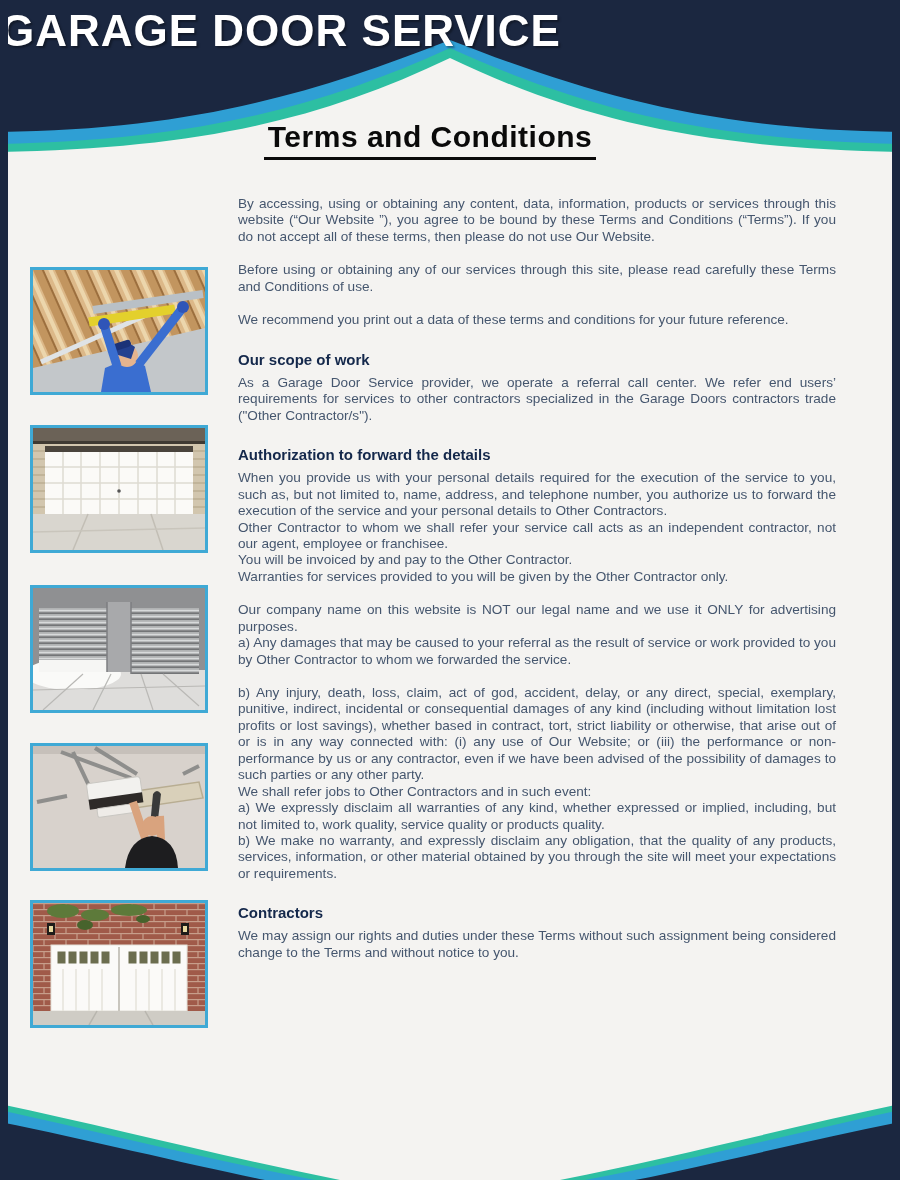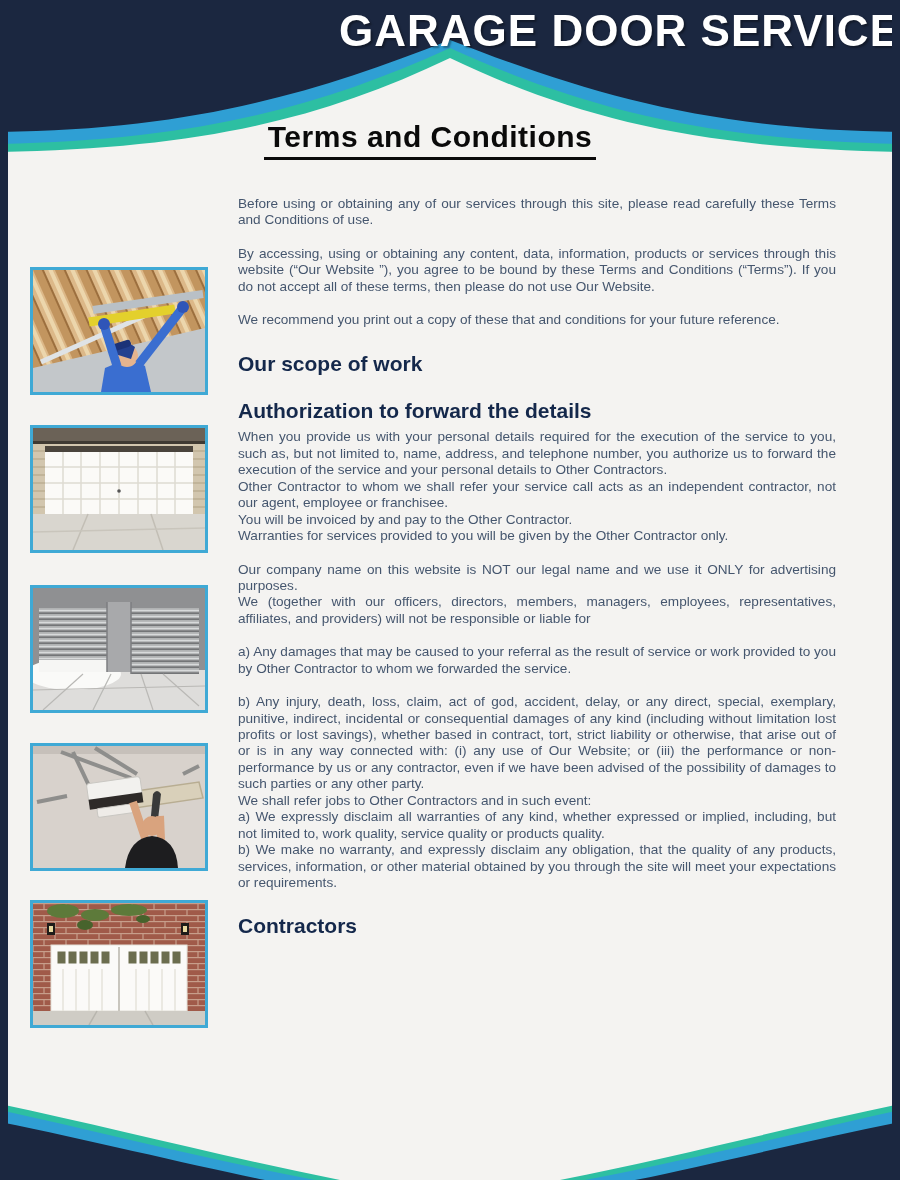--- a/index.html
+++ b/index.html
@@ -9,21 +9,21 @@
     position:relative; width:900px; height:1180px; margin:0 auto;
     background:#f4f3f1; overflow:hidden;
   }
   
   .edge { position:absolute; top:0; bottom:0; width:8px; background:#1b2740; z-index:30; }
   .edge.left { left:0; } .edge.right { right:0; }
 
   
   .top-wave { position:absolute; top:0; left:0; width:900px; height:170px; z-index:5; display:block; }
   .brand-title {
-    position:absolute; top:6px; left:0; width:900px; text-align:right; z-index:6;
+    position:absolute; top:6px; left:0; width:900px; text-align:left; z-index:6;
     color:#ffffff; font-size:44px; font-weight:800; letter-spacing:1px;
     text-shadow:2px 2px 2px rgba(0,0,0,0.35);
   }
   .page-title-wrap { position:absolute; top:120px; left:0; width:860px; text-align:center; z-index:7; }
   .page-title {
     display:inline-block; color:#0a0a0a; font-size:30px; font-weight:800; letter-spacing:0.5px;
     border-bottom:3px solid #0a0a0a; padding:0 4px 3px 4px;
   }
 
   
@@ -34,21 +34,21 @@
   .photo-frame svg { display:block; width:172px; height:122px; }
   .ph1 { top:267px; } .ph2 { top:425px; } .ph3 { top:585px; } .ph4 { top:743px; } .ph5 { top:900px; }
 
   
   .terms-col {
     position:absolute; left:238px; top:196px; width:598px; z-index:8;
     color:#45566e; font-size:13.6px; line-height:1.21; text-align:justify;
   }
   .para { margin:0 0 17px 0; white-space:pre-line; }
   .sec .para:last-child { margin-bottom:0; }
-  .sec-heading { color:#14284b; font-size:21px; font-weight:700; margin:22px 0 6px 0; text-align:left; }
+  .sec-heading { color:#14284b; font-size:15px; font-weight:700; margin:22px 0 6px 0; text-align:left; }
 
   
   .bottom-wave { position:absolute; bottom:0; left:0; width:900px; height:120px; z-index:5; display:block; }
 </style>
 </head>
 <body>
 
 <div class="page">
 
   <div class="edge left"></div>
@@ -229,54 +229,55 @@
           <line x1="142" y1="66" x2="142" y2="108"></line>
       </g>
       <line x1="86" y1="44" x2="86" y2="108" stroke="#c9c6be" stroke-width="2"></line>
       <rect x="0" y="108" width="172" height="14" fill="#cfccc5"></rect>
       <line x1="56" y1="122" x2="64" y2="108" stroke="#b8b5ae" stroke-width="1.5"></line>
       <line x1="120" y1="122" x2="112" y2="108" stroke="#b8b5ae" stroke-width="1.5"></line>
     </svg>
   </div>
 
   <div class="terms-col">
+    <p class="para">By accessing, using or obtaining any content, data, information, products or services through this website (“Our Website ”), you agree to be bound by these Terms and Conditions (“Terms”). If you do not accept all of these terms, then please do not use Our Website.</p>
     <p class="para">Before using or obtaining any of our services through this site, please read carefully these Terms and Conditions of use.</p>
-    <p class="para">By accessing, using or obtaining any content, data, information, products or services through this website (“Our Website ”), you agree to be bound by these Terms and Conditions (“Terms”). If you do not accept all of these terms, then please do not use Our Website.</p>
-    <p class="para">We recommend you print out a copy of these that and conditions for your future reference.</p>
+    <p class="para">We recommend you print out a data of these terms and conditions for your future reference.</p>
 
     <div class="sec">
       <h3 class="sec-heading">Our scope of work</h3>
+      <p class="para">As a Garage Door Service provider, we operate a referral call center. We refer end users’ requirements for services to other contractors specialized in the Garage Doors contractors trade ("Other Contractor/s").</p>
     </div>
 
     <div class="sec">
       <h3 class="sec-heading">Authorization to forward the details</h3>
       <p class="para">When you provide us with your personal details required for the execution of the service to you, such as, but not limited to, name, address, and telephone number, you authorize us to forward the execution of the service and your personal details to Other Contractors.</p>
     </div>
 
     <div class="sec">
       <p class="para">Other Contractor to whom we shall refer your service call acts as an independent contractor, not our agent, employee or franchisee.
 You will be invoiced by and pay to the Other Contractor.
 Warranties for services provided to you will be given by the Other Contractor only.</p>
       <p class="para">Our company name on this website is NOT our legal name and we use it ONLY for advertising purposes.</p>
     </div>
 
     <div class="sec">
-      <p class="para">We (together with our officers, directors, members, managers, employees, representatives, affiliates, and providers) will not be responsible or liable for</p>
       <p class="para">a) Any damages that may be caused to your referral as the result of service or work provided to you by Other Contractor to whom we forwarded the service.</p>
       <p class="para">b) Any injury, death, loss, claim, act of god, accident, delay, or any direct, special, exemplary, punitive, indirect, incidental or consequential damages of any kind (including without limitation lost profits or lost savings), whether based in contract, tort, strict liability or otherwise, that arise out of or is in any way connected with: (i) any use of Our Website; or (iii) the performance or non-performance by us or any contractor, even if we have been advised of the possibility of damages to such parties or any other party.</p>
     </div>
 
     <div class="sec">
       <p class="para">We shall refer jobs to Other Contractors and in such event:
 a) We expressly disclaim all warranties of any kind, whether expressed or implied, including, but not limited to, work quality, service quality or products quality.
 b) We make no warranty, and expressly disclaim any obligation, that the quality of any products, services, information, or other material obtained by you through the site will meet your expectations or requirements.</p>
     </div>
 
     <div class="sec">
       <h3 class="sec-heading">Contractors</h3>
+      <p class="para">We may assign our rights and duties under these Terms without such assignment being considered change to the Terms and without notice to you.</p>
     </div>
   </div>
 
   <svg class="bottom-wave" viewBox="0 0 900 120" preserveAspectRatio="none" aria-hidden="true">
     <g>
       <path d="M0,44 C105,66 220,96 340,120 L0,120 Z" fill="#2dbfa2"></path>
       <path d="M0,50 C100,72 210,100 315,120 L0,120 Z" fill="#2f9fd4"></path>
       <path d="M0,62 C90,80 190,105 265,120 L0,120 Z" fill="#1b2740"></path>
     </g>
     <g transform="translate(900,0) scale(-1,1)">

